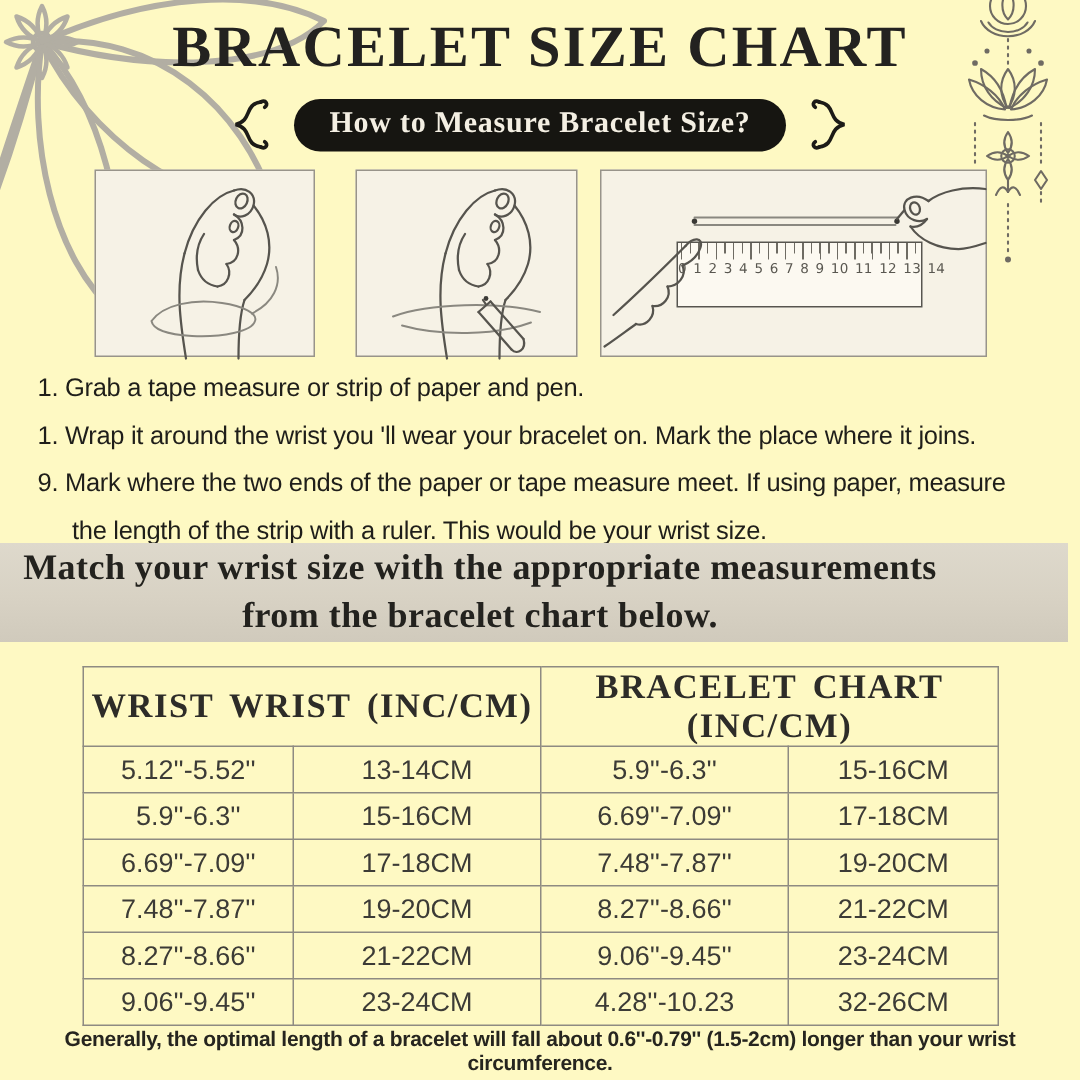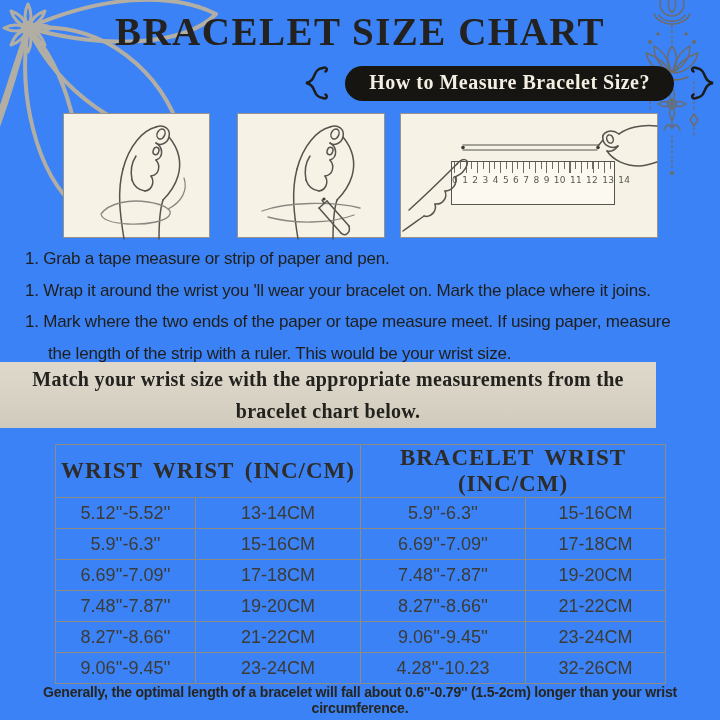--- a/index.html
+++ b/index.html
@@ -1,29 +1,29 @@
 <!DOCTYPE html>
 <html><head>
 <meta charset="utf-8">
 <style>
   html,body{margin:0;padding:0;background:#e8e3d7;}
   #page{
     position:relative;width:720px;height:720px;margin:0 auto;
-    background:#3b82f6;overflow:hidden;
+    background:#fef9c3;overflow:hidden;
     font-family:"Liberation Sans",sans-serif;color:#26251f;
   }
   
   .title{
     position:absolute;top:8px;left:0;width:720px;text-align:center;
     font-family:"Liberation Serif",serif;font-weight:700;font-size:39px;
     letter-spacing:1.5px;color:#232220;line-height:48px;
   }
   .badge-row{
     position:absolute;top:62px;left:0;width:720px;height:42px;
-    display:flex;align-items:center;justify-content:flex-end;gap:16px;
+    display:flex;align-items:center;justify-content:center;gap:16px;
   }
   .badge-pill{
     background:#161511;color:#f4efe3;border-radius:22px;
     padding:5px 24px 7px;font-family:"Liberation Serif",serif;
     font-weight:700;font-size:20px;letter-spacing:.5px;white-space:nowrap;
   }
   .flourish{width:30px;height:40px;}
   .flourish.right{transform:scaleX(-1);}
   
   .deco-flower{position:absolute;left:-10px;top:-14px;pointer-events:none;}
@@ -49,24 +49,24 @@
     position:absolute;top:13px;left:0;width:100%;text-align:center;
     font-family:"DejaVu Sans",sans-serif;font-size:9px;color:#595750;
     word-spacing:1.2px;letter-spacing:.2px;white-space:nowrap;
   }
   
   .steps{position:absolute;top:243px;left:25px;width:672px;
     font-size:17px;line-height:31.5px;color:#1f1e1a;letter-spacing:-.2px;}
   .step{padding-left:23px;text-indent:-23px;}
   
   .banner{
-    position:absolute;top:362px;left:0;width:656px;height:66px;
+    position:absolute;top:362px;left:0;width:712px;height:66px;
     background:linear-gradient(180deg,#ded9cc 0%,#d8d2c4 55%,#d0cabc 100%);
-    display:flex;align-items:center;justify-content:center;text-align:center;
-    font-family:"Liberation Serif",serif;font-weight:700;font-size:20px;
+    display:flex;align-items:center;justify-content:flex-start;text-align:center;
+    font-family:"Liberation Serif",serif;font-weight:700;font-size:24px;
     line-height:32px;color:#23221e;letter-spacing:.3px;
   }
   .banner-inner{width:640px;}
   
   .size-table{
     position:absolute;top:444px;left:55px;width:610px;
     border-collapse:collapse;table-layout:fixed;
   }
   .size-table th,.size-table td{
     border:1px solid #8e8b82;text-align:center;padding:0;
@@ -231,38 +231,38 @@
       <ellipse cx="209" cy="25" rx="3.2" ry="4.2" transform="rotate(-20 209 25)"></ellipse>
       <path d="M217 32 C214 36 210 38 206 37"></path>
       <path d="M202 26 L197 32"></path>
       <path d="M206 37 C212 46 224 52 238 52 C244 52 250 50 256 48"></path>
     </svg>
   </div>
 
   <div class="steps">
     <div class="step">1. Grab a tape measure or strip of paper and pen.</div>
     <div class="step">1. Wrap it around the wrist you 'll wear your bracelet on. Mark the place where it joins.</div>
-    <div class="step">1. Mark where the two ends of the paper or tape measure meet. If using paper, measure the length of the strip with a ruler. This would be your wrist size.</div>
+    <div class="step">9. Mark where the two ends of the paper or tape measure meet. If using paper, measure the length of the strip with a ruler. This would be your wrist size.</div>
   </div>
 
   <div class="banner">
     <div class="banner-inner">Match your wrist size with the appropriate measurements from the bracelet chart below.</div>
   </div>
 
   <table class="size-table">
     <colgroup>
         <col style="width:140px">
         <col style="width:165px">
         <col style="width:165px">
         <col style="width:140px">
       </colgroup>
     <tbody>
         <tr>
       <th colspan="2">WRIST WRIST (INC/CM)</th>
-      <th colspan="2">BRACELET WRIST (INC/CM)</th>
+      <th colspan="2">BRACELET CHART (INC/CM)</th>
     </tr>
     <tr>
       <td>5.12''-5.52''</td>
       <td>13-14CM</td>
       <td>5.9''-6.3''</td>
       <td>15-16CM</td>
     </tr>
     <tr>
       <td>5.9''-6.3''</td>
       <td>15-16CM</td>

